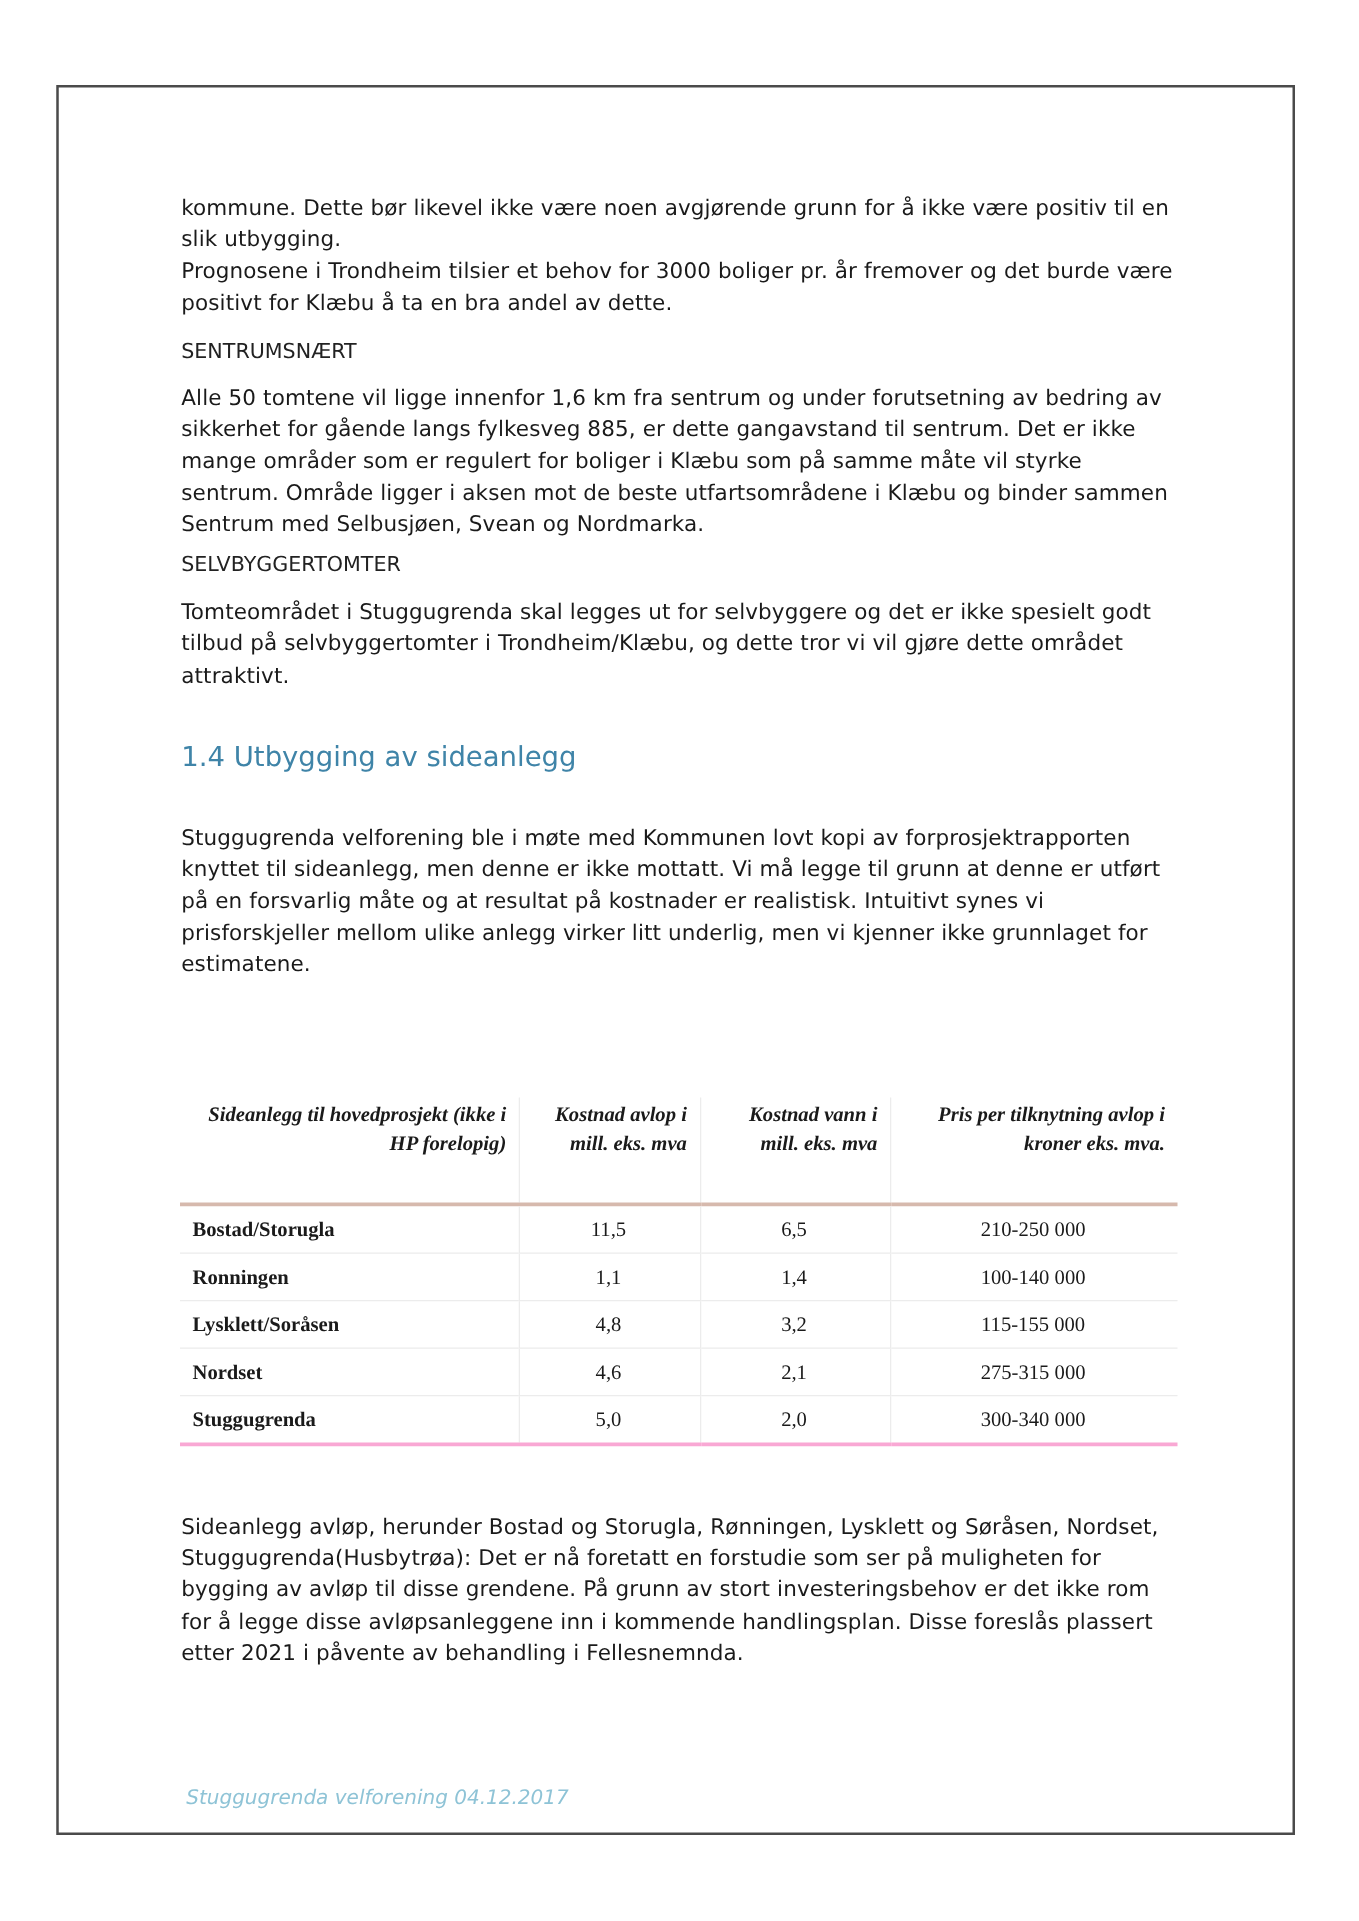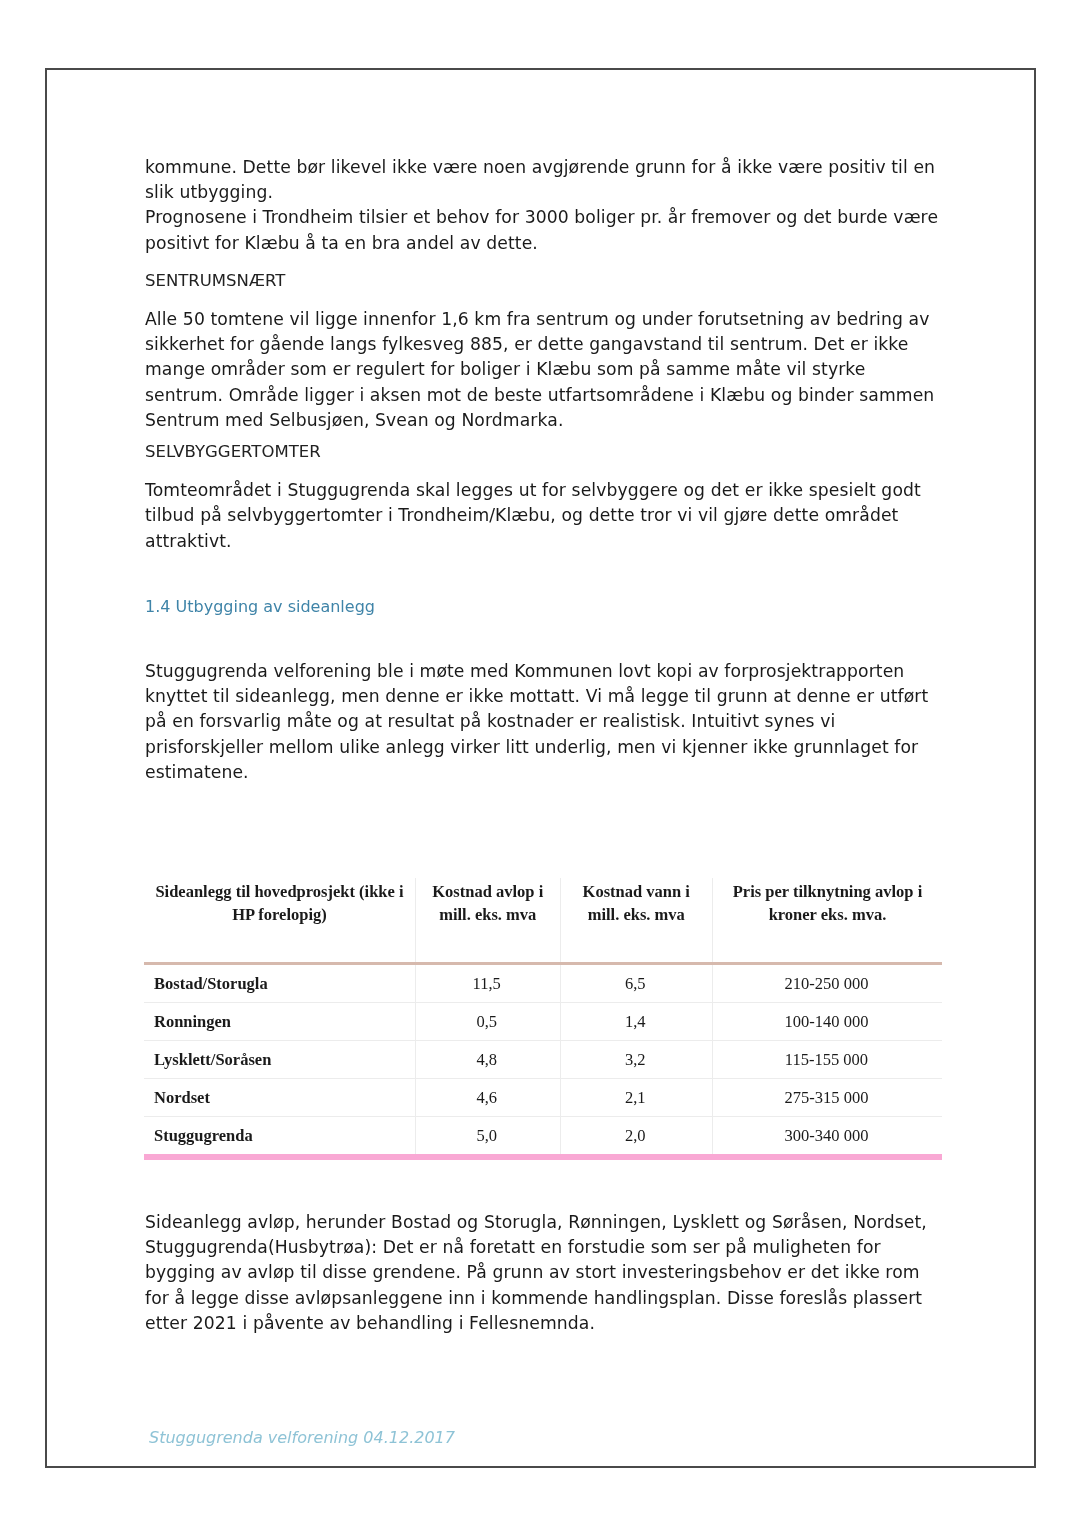--- a/index.html
+++ b/index.html
@@ -7,38 +7,39 @@
   .frame {
     position: absolute; left: 45px; top: 68px; width: 991px; height: 1400px;
     border: 2px solid #4a4a4a; box-sizing: border-box;
   }
   .content {
     position: absolute; left: 145px; top: 155px; width: 800px;
     font-family: "DejaVu Sans", sans-serif; font-size: 17.2px; line-height: 25.2px; color: #1a1a1a;
   }
   .para { margin: 0; letter-spacing: 0.1px; }
   .h-bold { font-weight: normal; font-size: 16.5px; margin: 0; color: #222; }
-  .section-title { color: #3f84a8; font-size: 16px; margin: 0; }
+  .section-title { color: #3f84a8; font-size: 22px; margin: 0; }
   .tbl-wrap { position: absolute; left: 144px; top: 878px; width: 798px; }
   table {
     border-collapse: collapse; width: 100%;
     font-family: "Liberation Serif", "DejaVu Serif", serif; font-size: 16.5px; color: #1a1a1a;
   }
   th {
-    text-align: center; vertical-align: top; font-weight: bold; padding: 2px 10px 6px 10px;
+    text-align: right; vertical-align: top; font-weight: bold; padding: 2px 10px 6px 10px;
     line-height: 23px; height: 76px; border-right: 1px solid #ececec;
     border-bottom: 3px solid #d6b9ad;
+    font-style: italic;
   }
   th:last-child { border-right: none; }
   td {
     padding: 0 10px; height: 37px; line-height: 37px; border-top: 1px solid #ececec;
     border-right: 1px solid #ececec;
   }
   td:last-child { border-right: none; }
-  tr:last-child td { border-bottom: 6px solid #f9a8d4; }
+  tr:last-child td { border-bottom: 3px solid #f9a8d4; }
   td.name { font-weight: bold; }
   td.num { text-align: center; padding-right: 12px; }
   .col1 { width: 252px; } .col2 { width: 124px; } .col3 { width: 132px; } .col4 { width: 210px; }
   .footer {
     position: absolute; left: 149px; top: 1428px;
     font-family: "DejaVu Sans", sans-serif; font-style: italic; font-size: 16px; color: #8ec3d6;
   }
 </style>
 </head>
 <body>
@@ -74,21 +75,21 @@
     </thead>
     <tbody>
       <tr>
         <td class="name">Bostad/Storugla</td>
         <td class="num">11,5</td>
         <td class="num">6,5</td>
         <td class="num">210-250 000</td>
       </tr>
       <tr>
         <td class="name">Ronningen</td>
-        <td class="num">0,5</td>
+        <td class="num">1,1</td>
         <td class="num">1,4</td>
         <td class="num">100-140 000</td>
       </tr>
       <tr>
         <td class="name">Lysklett/Soråsen</td>
         <td class="num">4,8</td>
         <td class="num">3,2</td>
         <td class="num">115-155 000</td>
       </tr>
       <tr>

